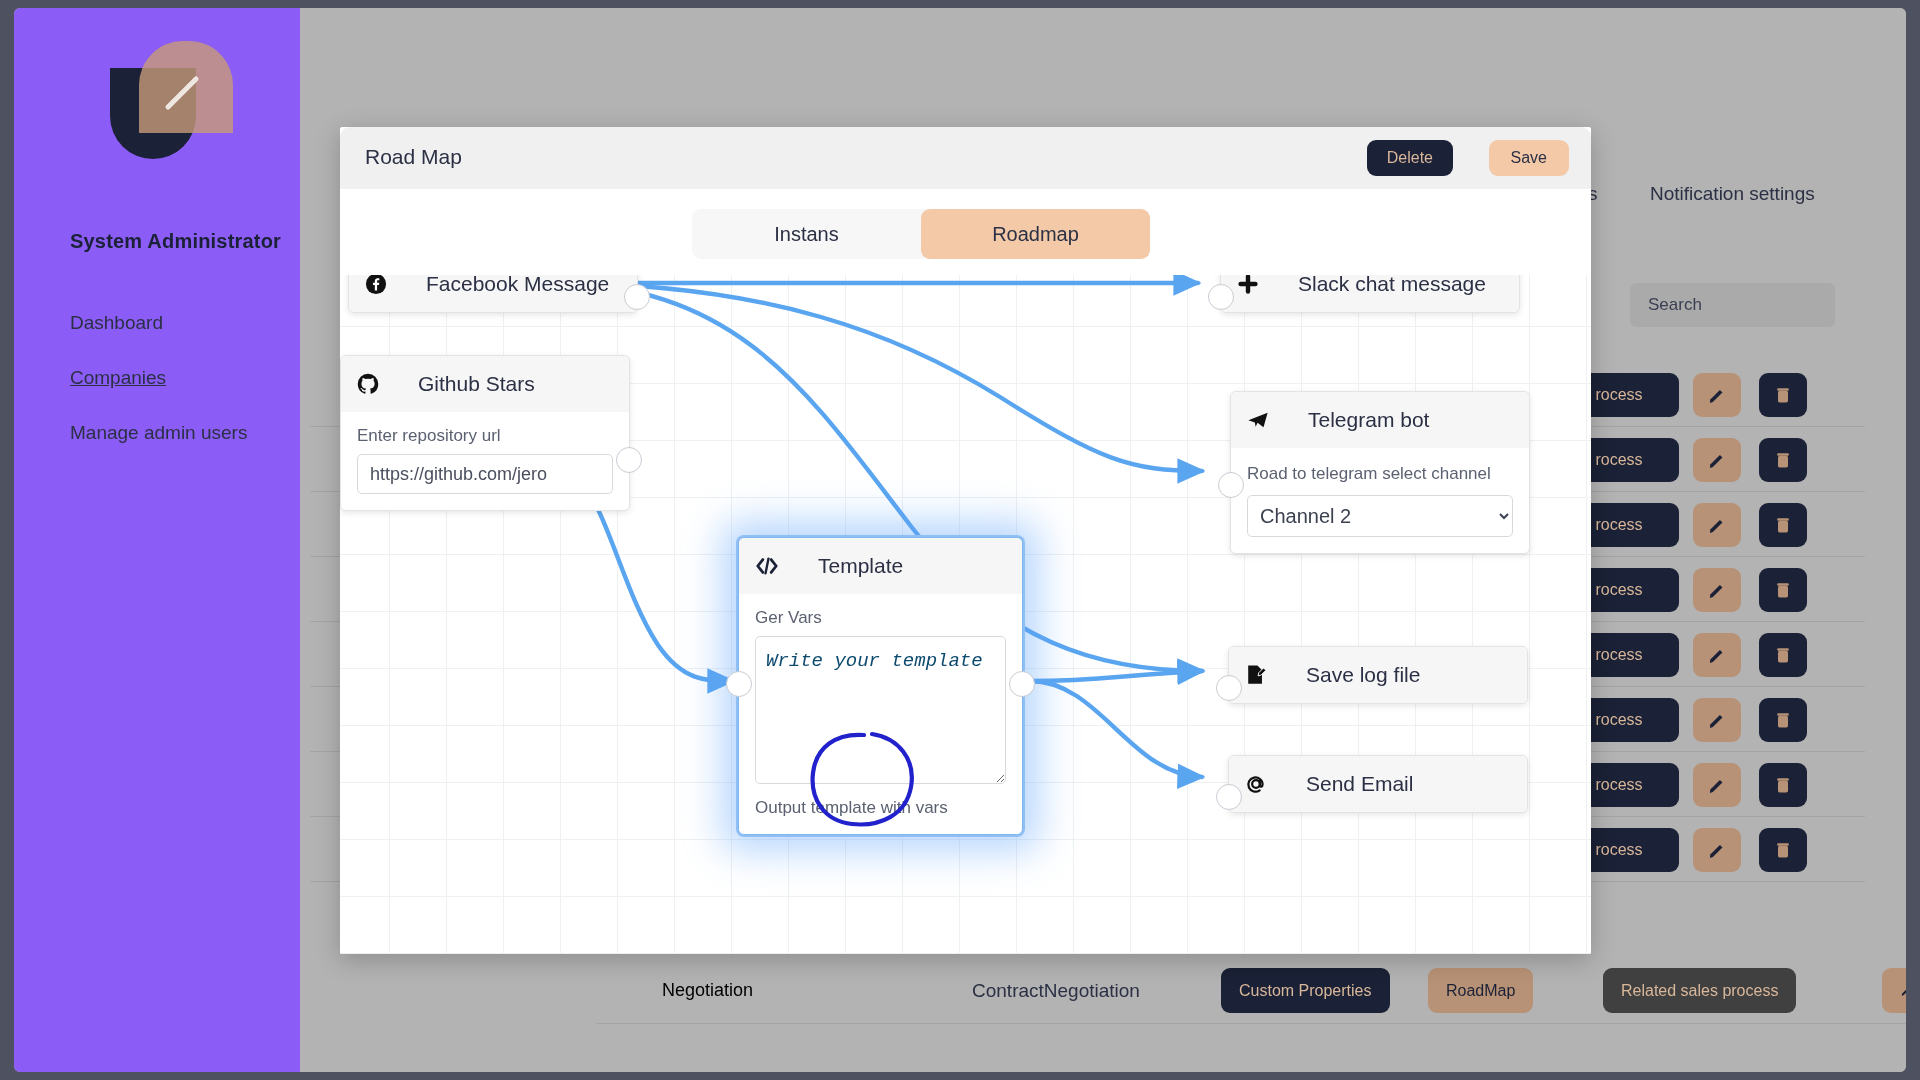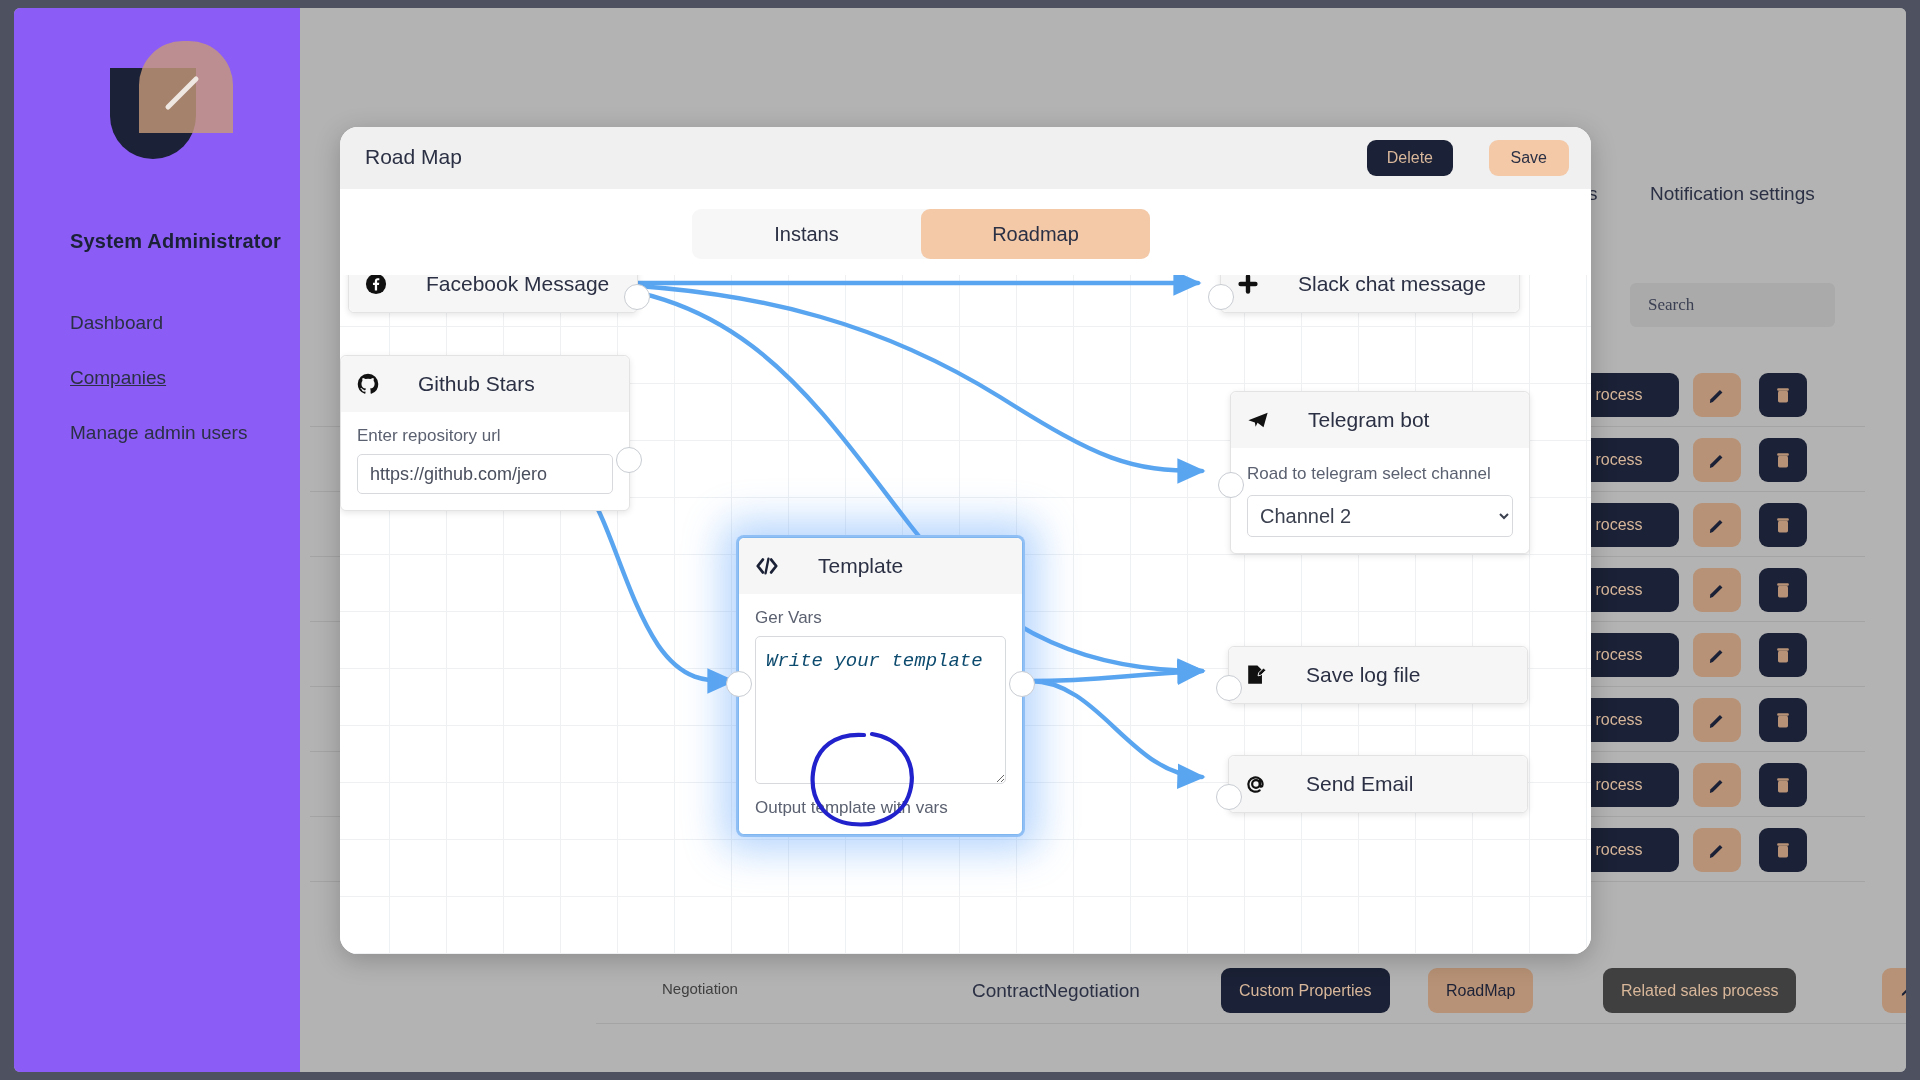--- a/index.html
+++ b/index.html
@@ -78,21 +78,21 @@
     position: absolute; left: 1320px; top: 265px;
     width: 250px; height: 280px;
   }
   #search-input {
     position: absolute; left: 10px; top: 10px;
     width: 205px; height: 44px;
     background: #aaaaaa;
     border: none; border-radius: 6px;
     padding: 0 18px;
     font-size: 17px; color: #7f1d1d;
-    font-family: Liberation Serif, serif;
+    font-family: Liberation Sans, sans-serif;
   }
   #search-input::placeholder { color: #3a3f52; opacity: 1; }
 
   #bg-table {
     position: absolute; left: 0; top: 355px;
     width: 1606px; height: 660px;
   }
   .bg-row {
     position: absolute; left: 10px;
     width: 1555px; height: 64px;
@@ -116,41 +116,41 @@
   }
   .btn-edit { right: 124px; background: #b89276; }
   .btn-del  { right: 58px;  background: #1b2136; }
 
   
   #bg-lastrow {
     position: absolute; left: 296px; top: 950px;
     width: 1555px; height: 66px;
     border-bottom: 1px solid #a4a4a4;
   }
-  #bg-lastrow .cell-a { position: absolute; left: 66px; top: 22px; font-size: 15px; color: #404040; }
+  #bg-lastrow .cell-a { position: absolute; left: 66px; top: 22px; font-size: 18px; color: #000000; }
   #bg-lastrow .cell-b { position: absolute; left: 376px; top: 22px; font-size: 19px; color: #2b3044; }
   .lr-btn {
     position: absolute; top: 10px; height: 45px;
     border: none; border-radius: 9px;
     font-size: 16px; font-family: "Liberation Sans", sans-serif;
     display: flex; align-items: center; justify-content: center;
     white-space: nowrap; padding: 0 18px;
   }
   #lr-custom { left: 625px; background: #1b2136; color: #d8b79a; }
   #lr-roadmap { left: 832px; background: #b89276; color: #1b2136; }
   #lr-related { left: 1007px; background: #404040; color: #d8b79a; }
   #lr-edit { left: 1286px; width: 48px; background: #b89276; }
 
   
   #modal {
     position: absolute;
     left: 326px; top: 119px;
     width: 1251px; height: 827px;
     background: #ffffff;
-    border-radius: 18px;
+    border-radius: 2px;
     box-shadow: 0 6px 26px rgba(0,0,0,.22);
     overflow: hidden;
   }
   #modal-header {
     position: relative;
     height: 62px;
     background: #f0f0f0;
     border-radius: 10px 10px 0 0;
   }
   #modal-title {

